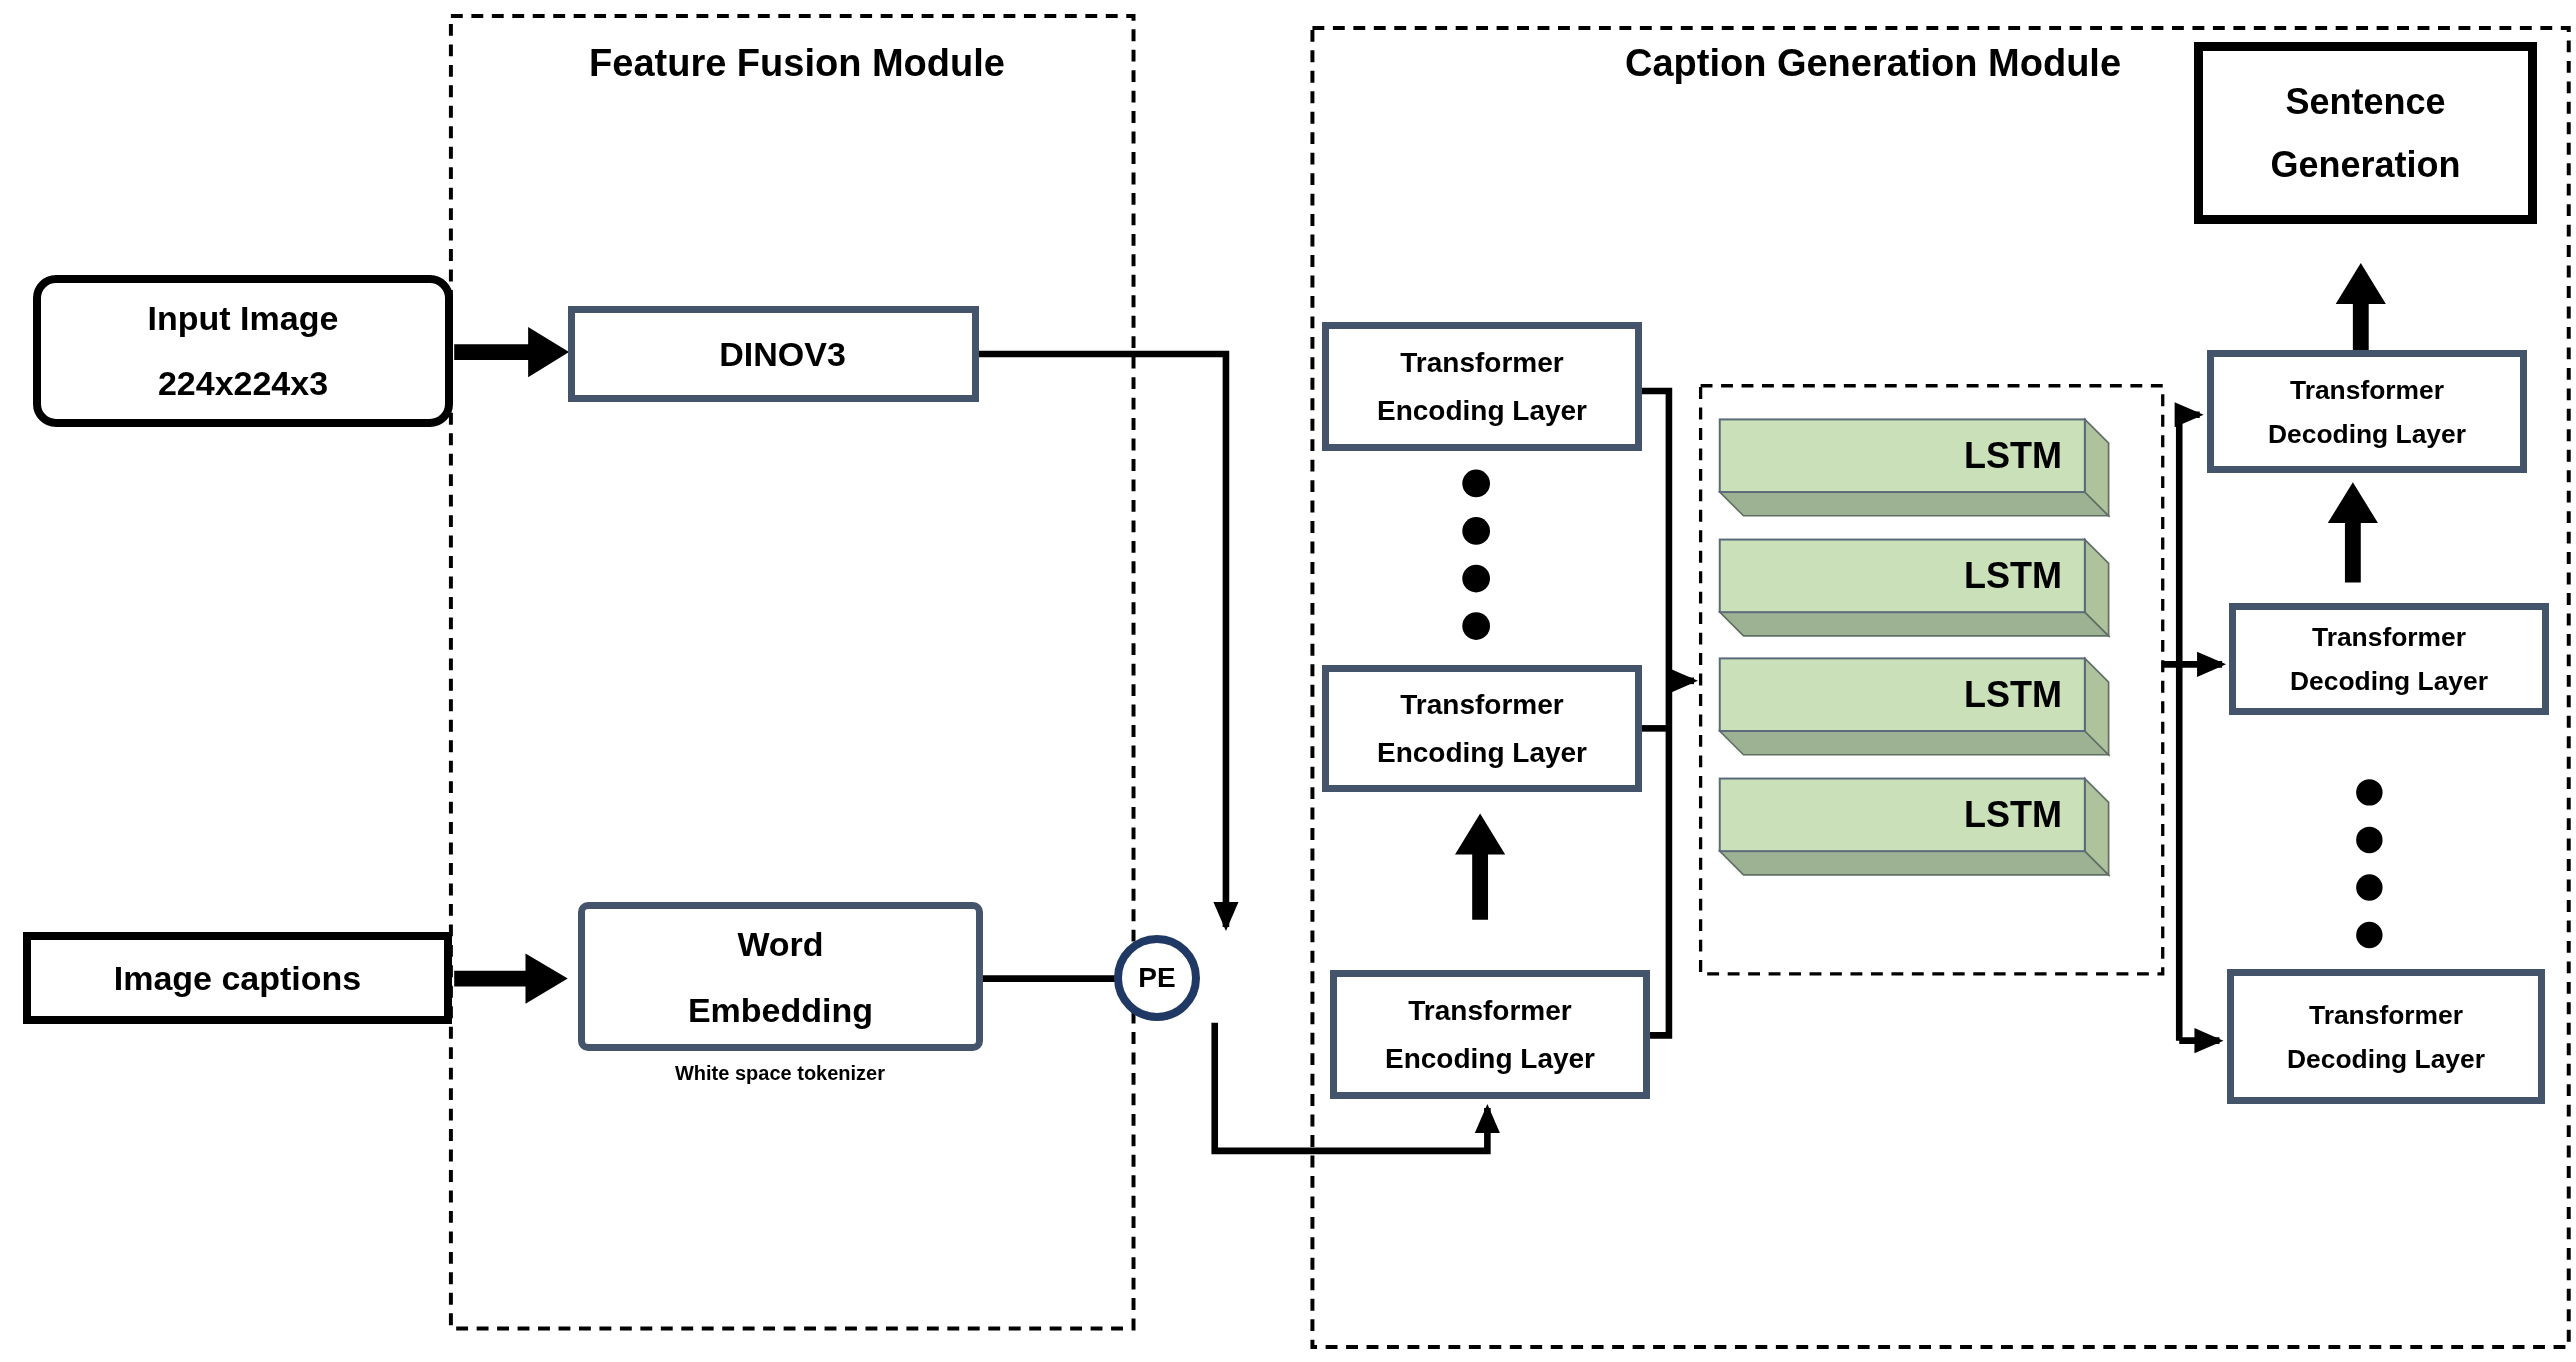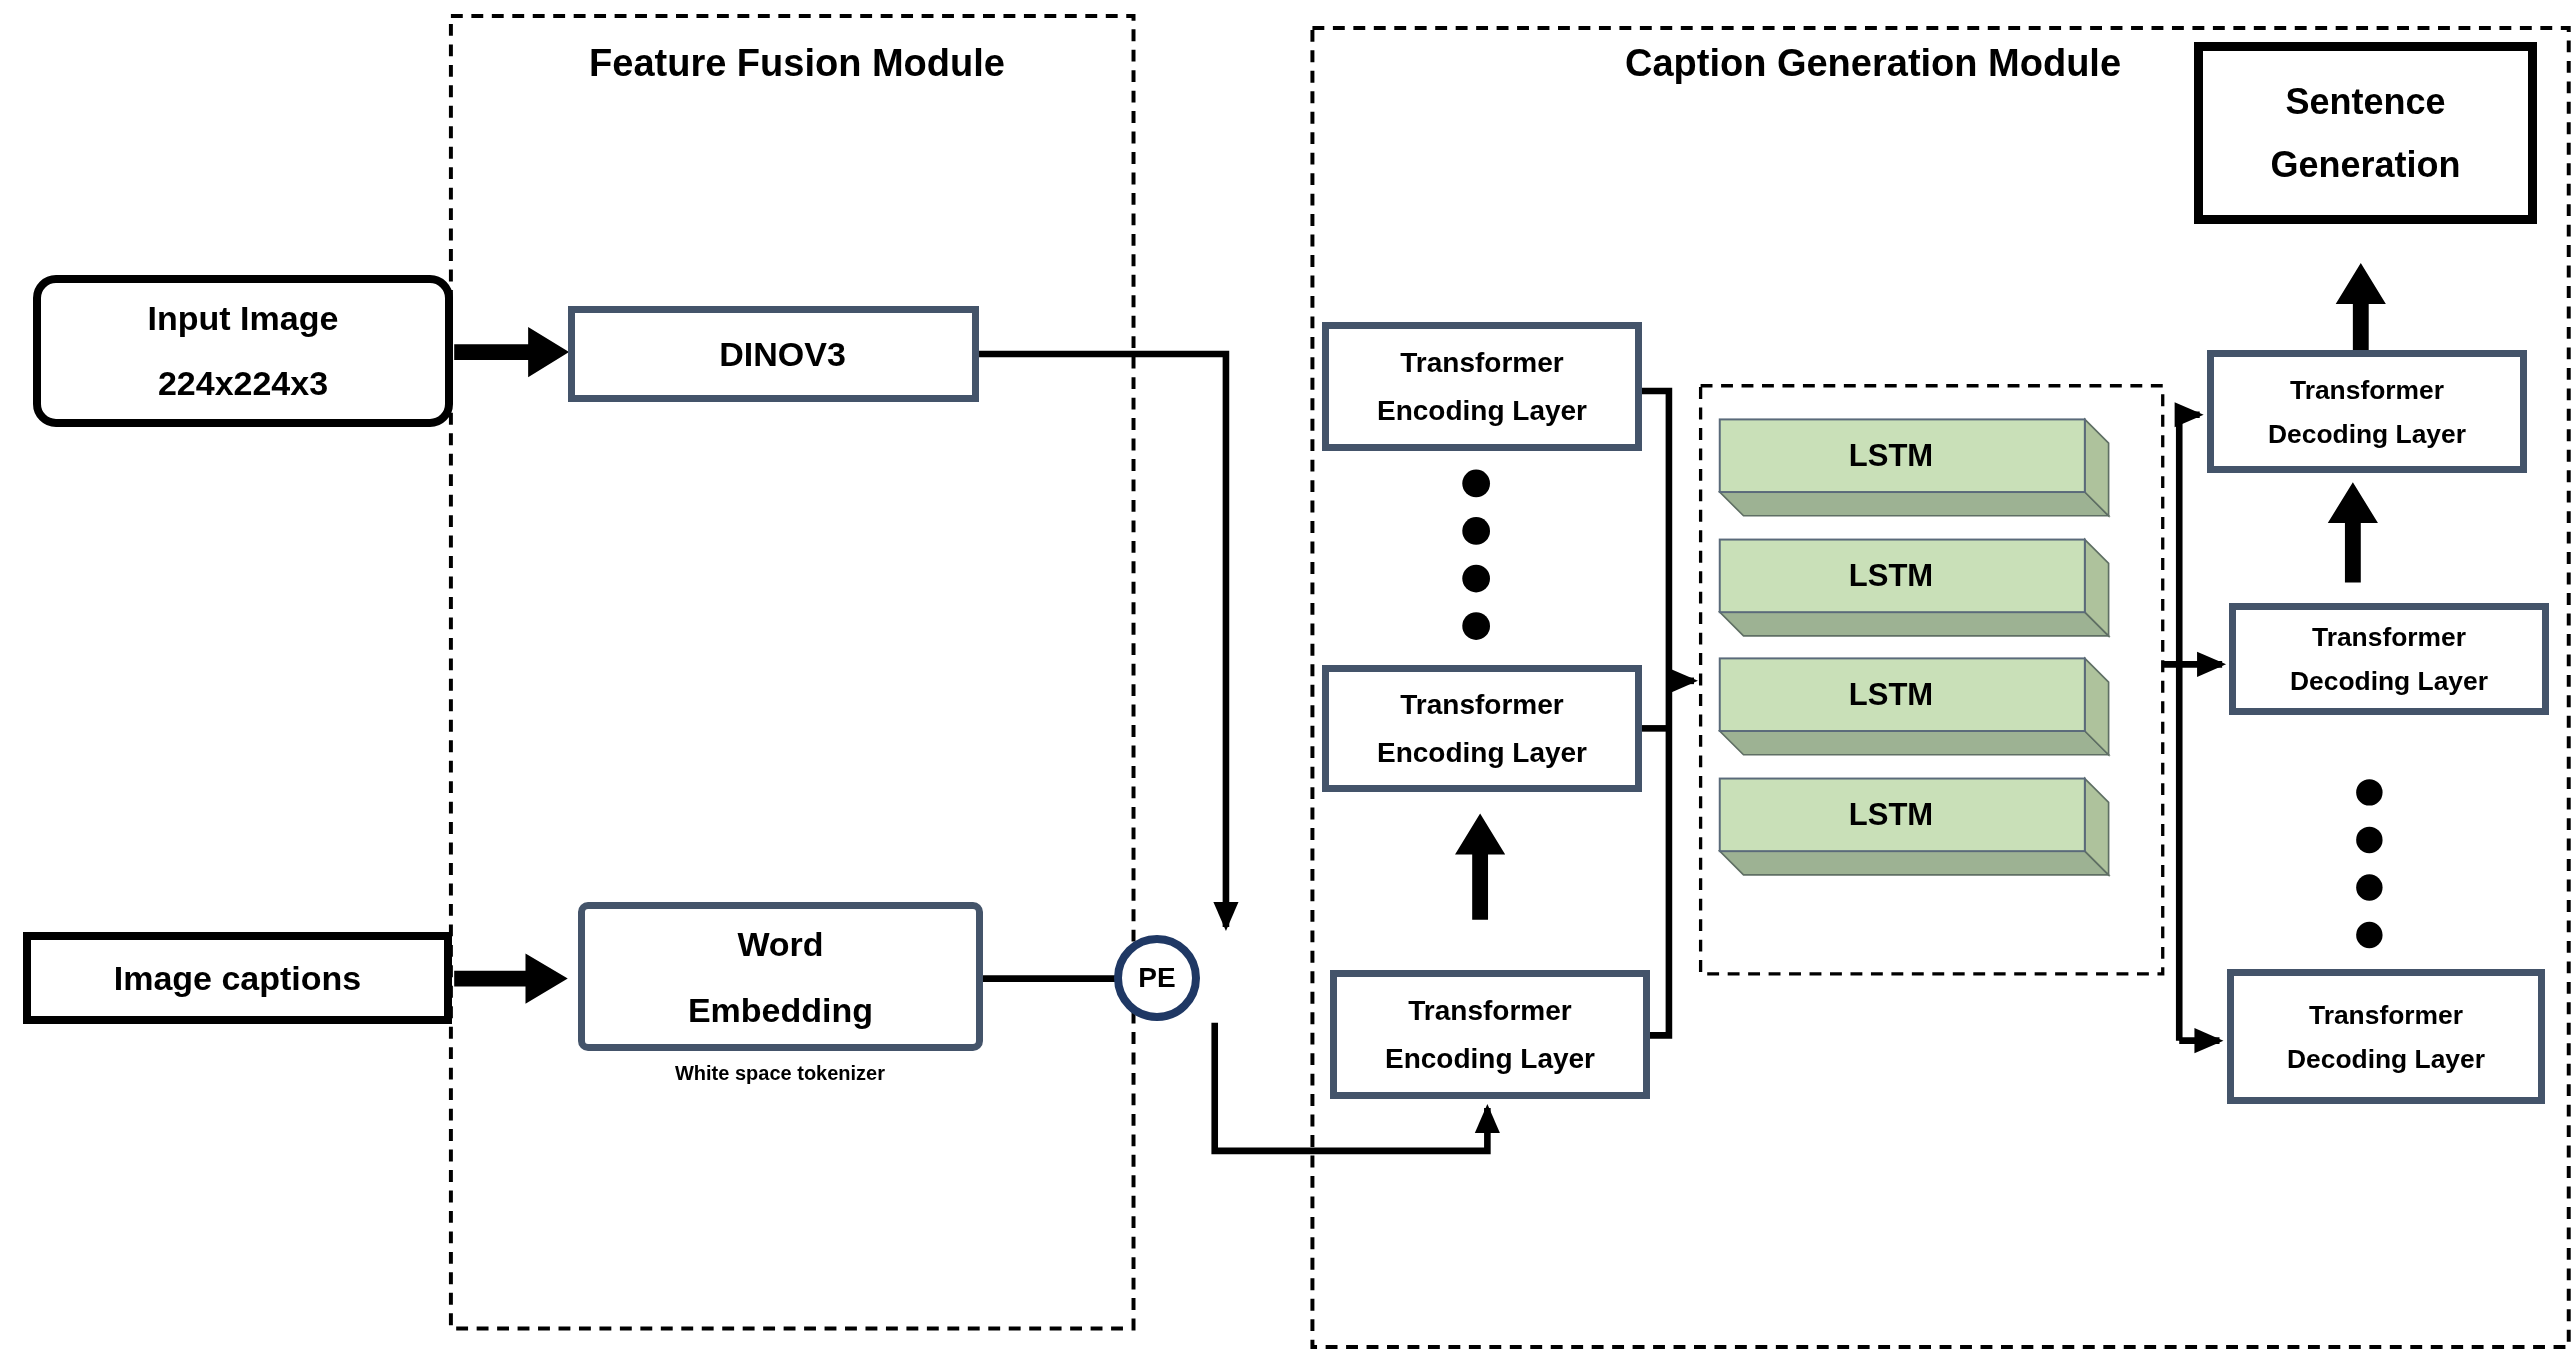--- a/index.html
+++ b/index.html
@@ -50,22 +50,22 @@
 
   .dec-box{font-size:26.4px;line-height:44px;}
   #dec-1{left:2207px;top:350px;width:320px;height:123px;}
   #dec-2{left:2229px;top:603px;width:320px;height:112px;}
   #dec-3{left:2227px;top:969px;width:318px;height:135px;}
 
   #sentence-generation-box{left:2194px;top:42px;width:343px;height:182px;border-width:9.2px;font-size:36px;line-height:63px;}
 
   .lstm-label{
     position:absolute;left:1720px;width:342px;height:73px;
-    display:flex;align-items:center;justify-content:center;
-    font-size:31px;background:transparent;
+    display:flex;align-items:center;justify-content:flex-end;
+    font-size:36px;background:transparent;
   }
   #lstm-label-1{top:419px;}
   #lstm-label-2{top:539px;}
   #lstm-label-3{top:658px;}
   #lstm-label-4{top:778px;}
 </style>
 </head>
 <body>
 
 <div class="canvas">

